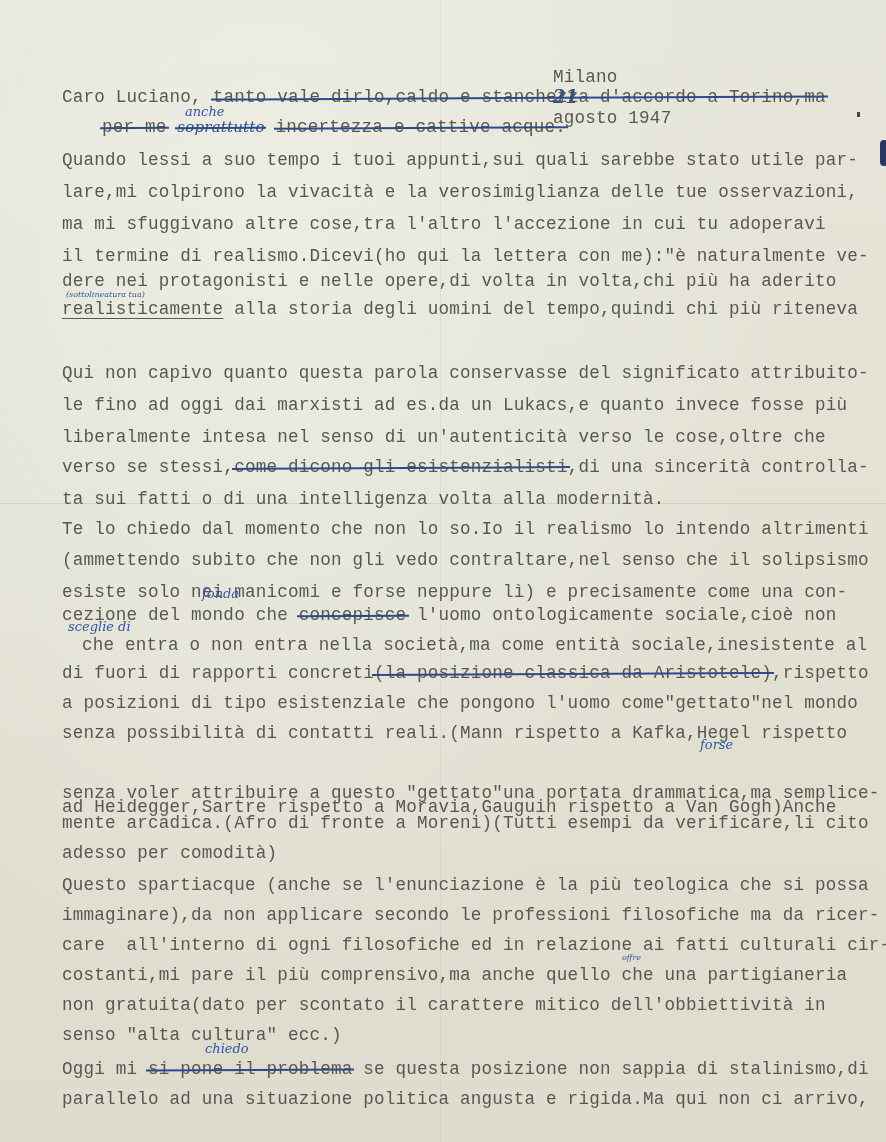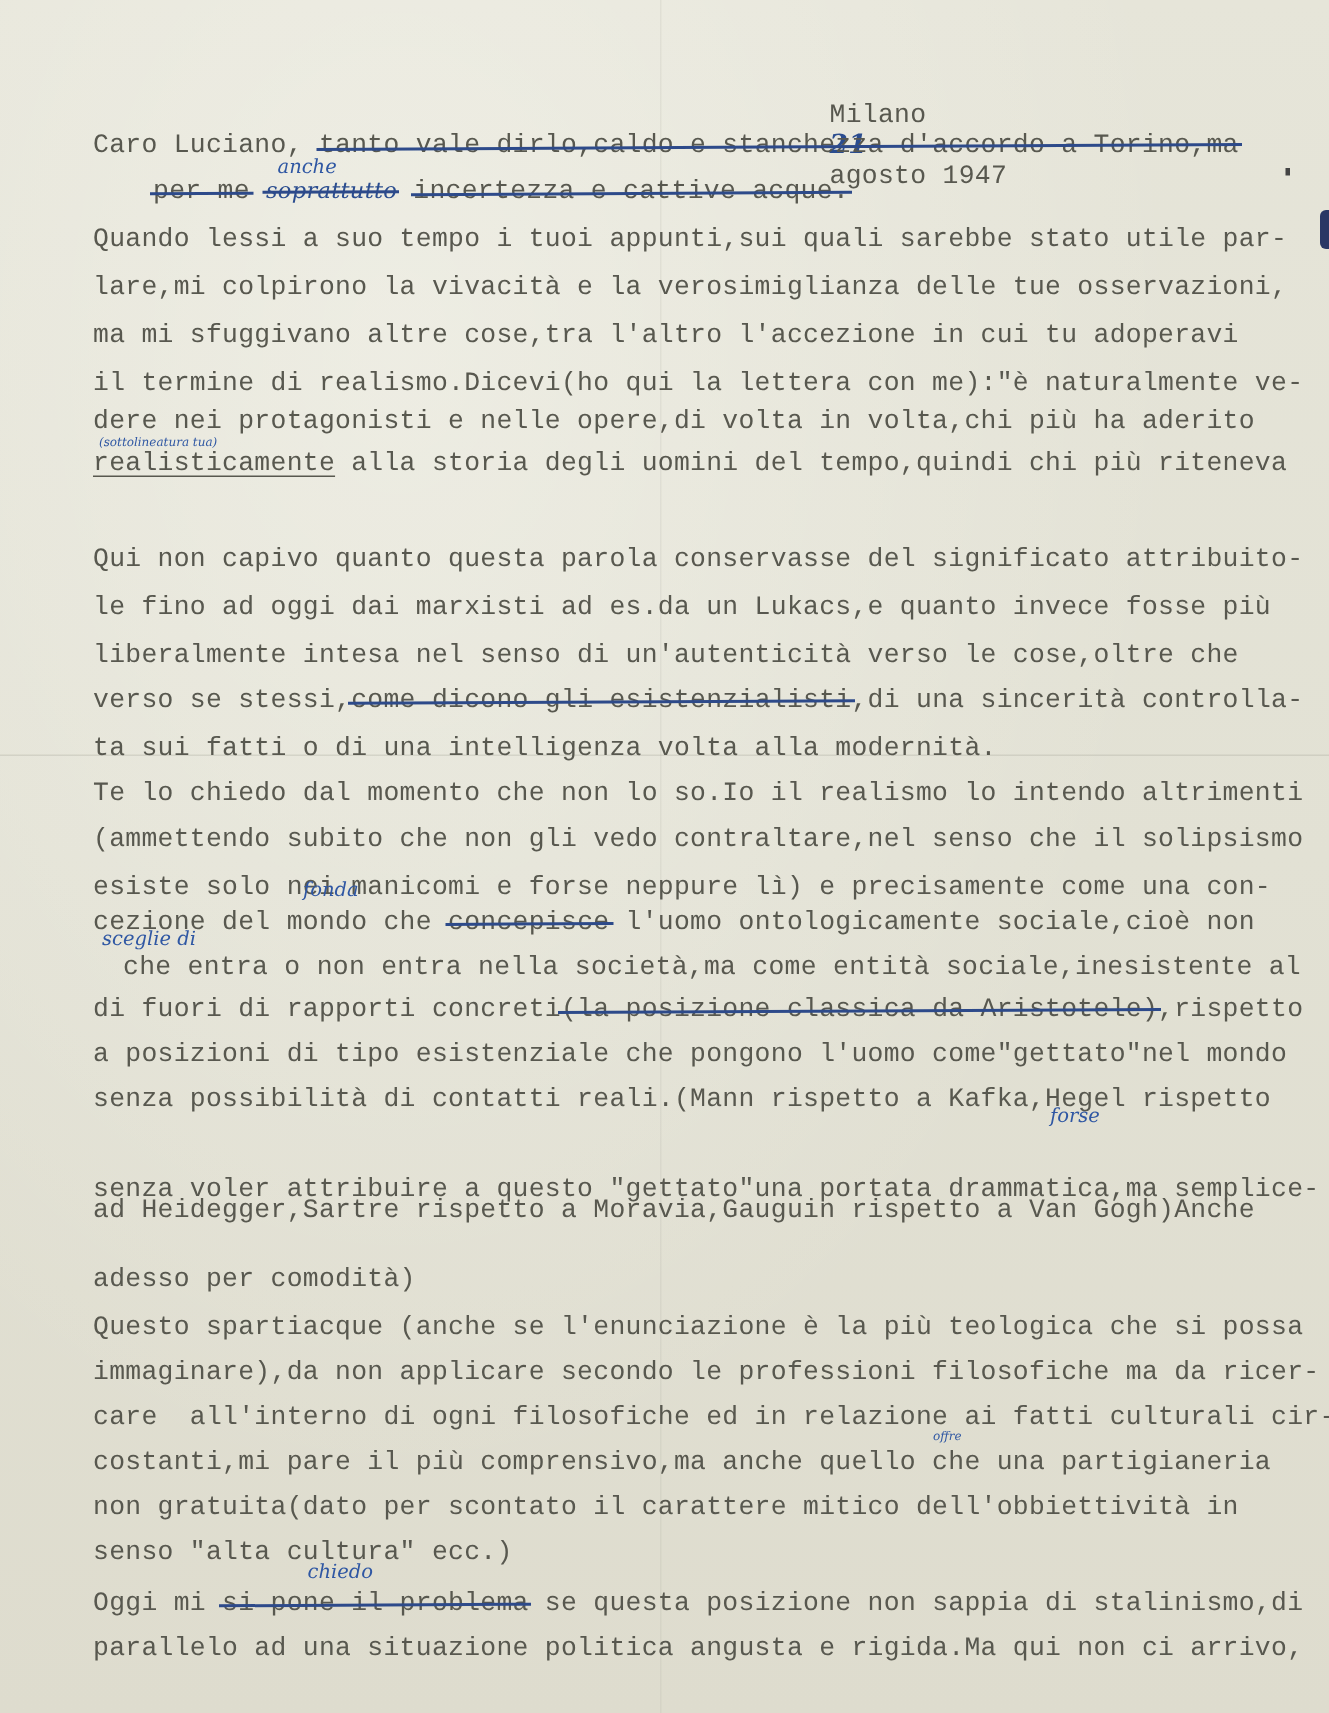--- a/index.html
+++ b/index.html
@@ -87,20 +87,21 @@
   <div class="hand" style="left:68px; top:619px;">sceglie di</div>
   <div class="line" style="top:635px;margin-left:20px;">che entra o non entra nella società,ma come entità sociale,inesistente al</div>
 
   <div class="line" style="top:663px;"><span>di fuori di rapporti concreti</span><span class="strike">(la posizione classica da Aristotele)</span><span>,rispetto</span></div>
 
   <div class="line" style="top:693px;">a posizioni di tipo esistenziale che pongono l'uomo come"gettato"nel mondo</div>
   <div class="line" style="top:723px;">senza possibilità di contatti reali.(Mann rispetto a Kafka,Hegel rispetto</div>
   <div class="hand" style="left:700px; top:737px;">forse</div>
   <div class="line" style="top:797px;">ad Heidegger,Sartre rispetto a Moravia,Gauguin rispetto a Van Gogh)Anche</div>
   <div class="line" style="top:783px;">senza voler attribuire a questo "gettato"una portata drammatica,ma semplice-</div>
+  <div class="line" style="top:813px;">mente arcadica.(Afro di fronte a Moreni)(Tutti esempi da verificare,li cito</div>
   <div class="line" style="top:843px;">adesso per comodità)</div>
   <div class="line" style="top:875px;">Questo spartiacque (anche se l'enunciazione è la più teologica che si possa</div>
   <div class="line" style="top:905px;">immaginare),da non applicare secondo le professioni filosofiche ma da ricer-</div>
   <div class="line" style="top:935px;">care  all'interno di ogni filosofiche ed in relazione ai fatti culturali cir-</div>
   <div class="hand small" style="left:622px; top:953px;">offre</div>
   <div class="line" style="top:965px;">costanti,mi pare il più comprensivo,ma anche quello che una partigianeria</div>
   <div class="line" style="top:995px;">non gratuita(dato per scontato il carattere mitico dell'obbiettività in</div>
   <div class="line" style="top:1025px;">senso "alta cultura" ecc.)</div>
 
   <div class="hand" style="left:205px; top:1041px;">chiedo</div>

